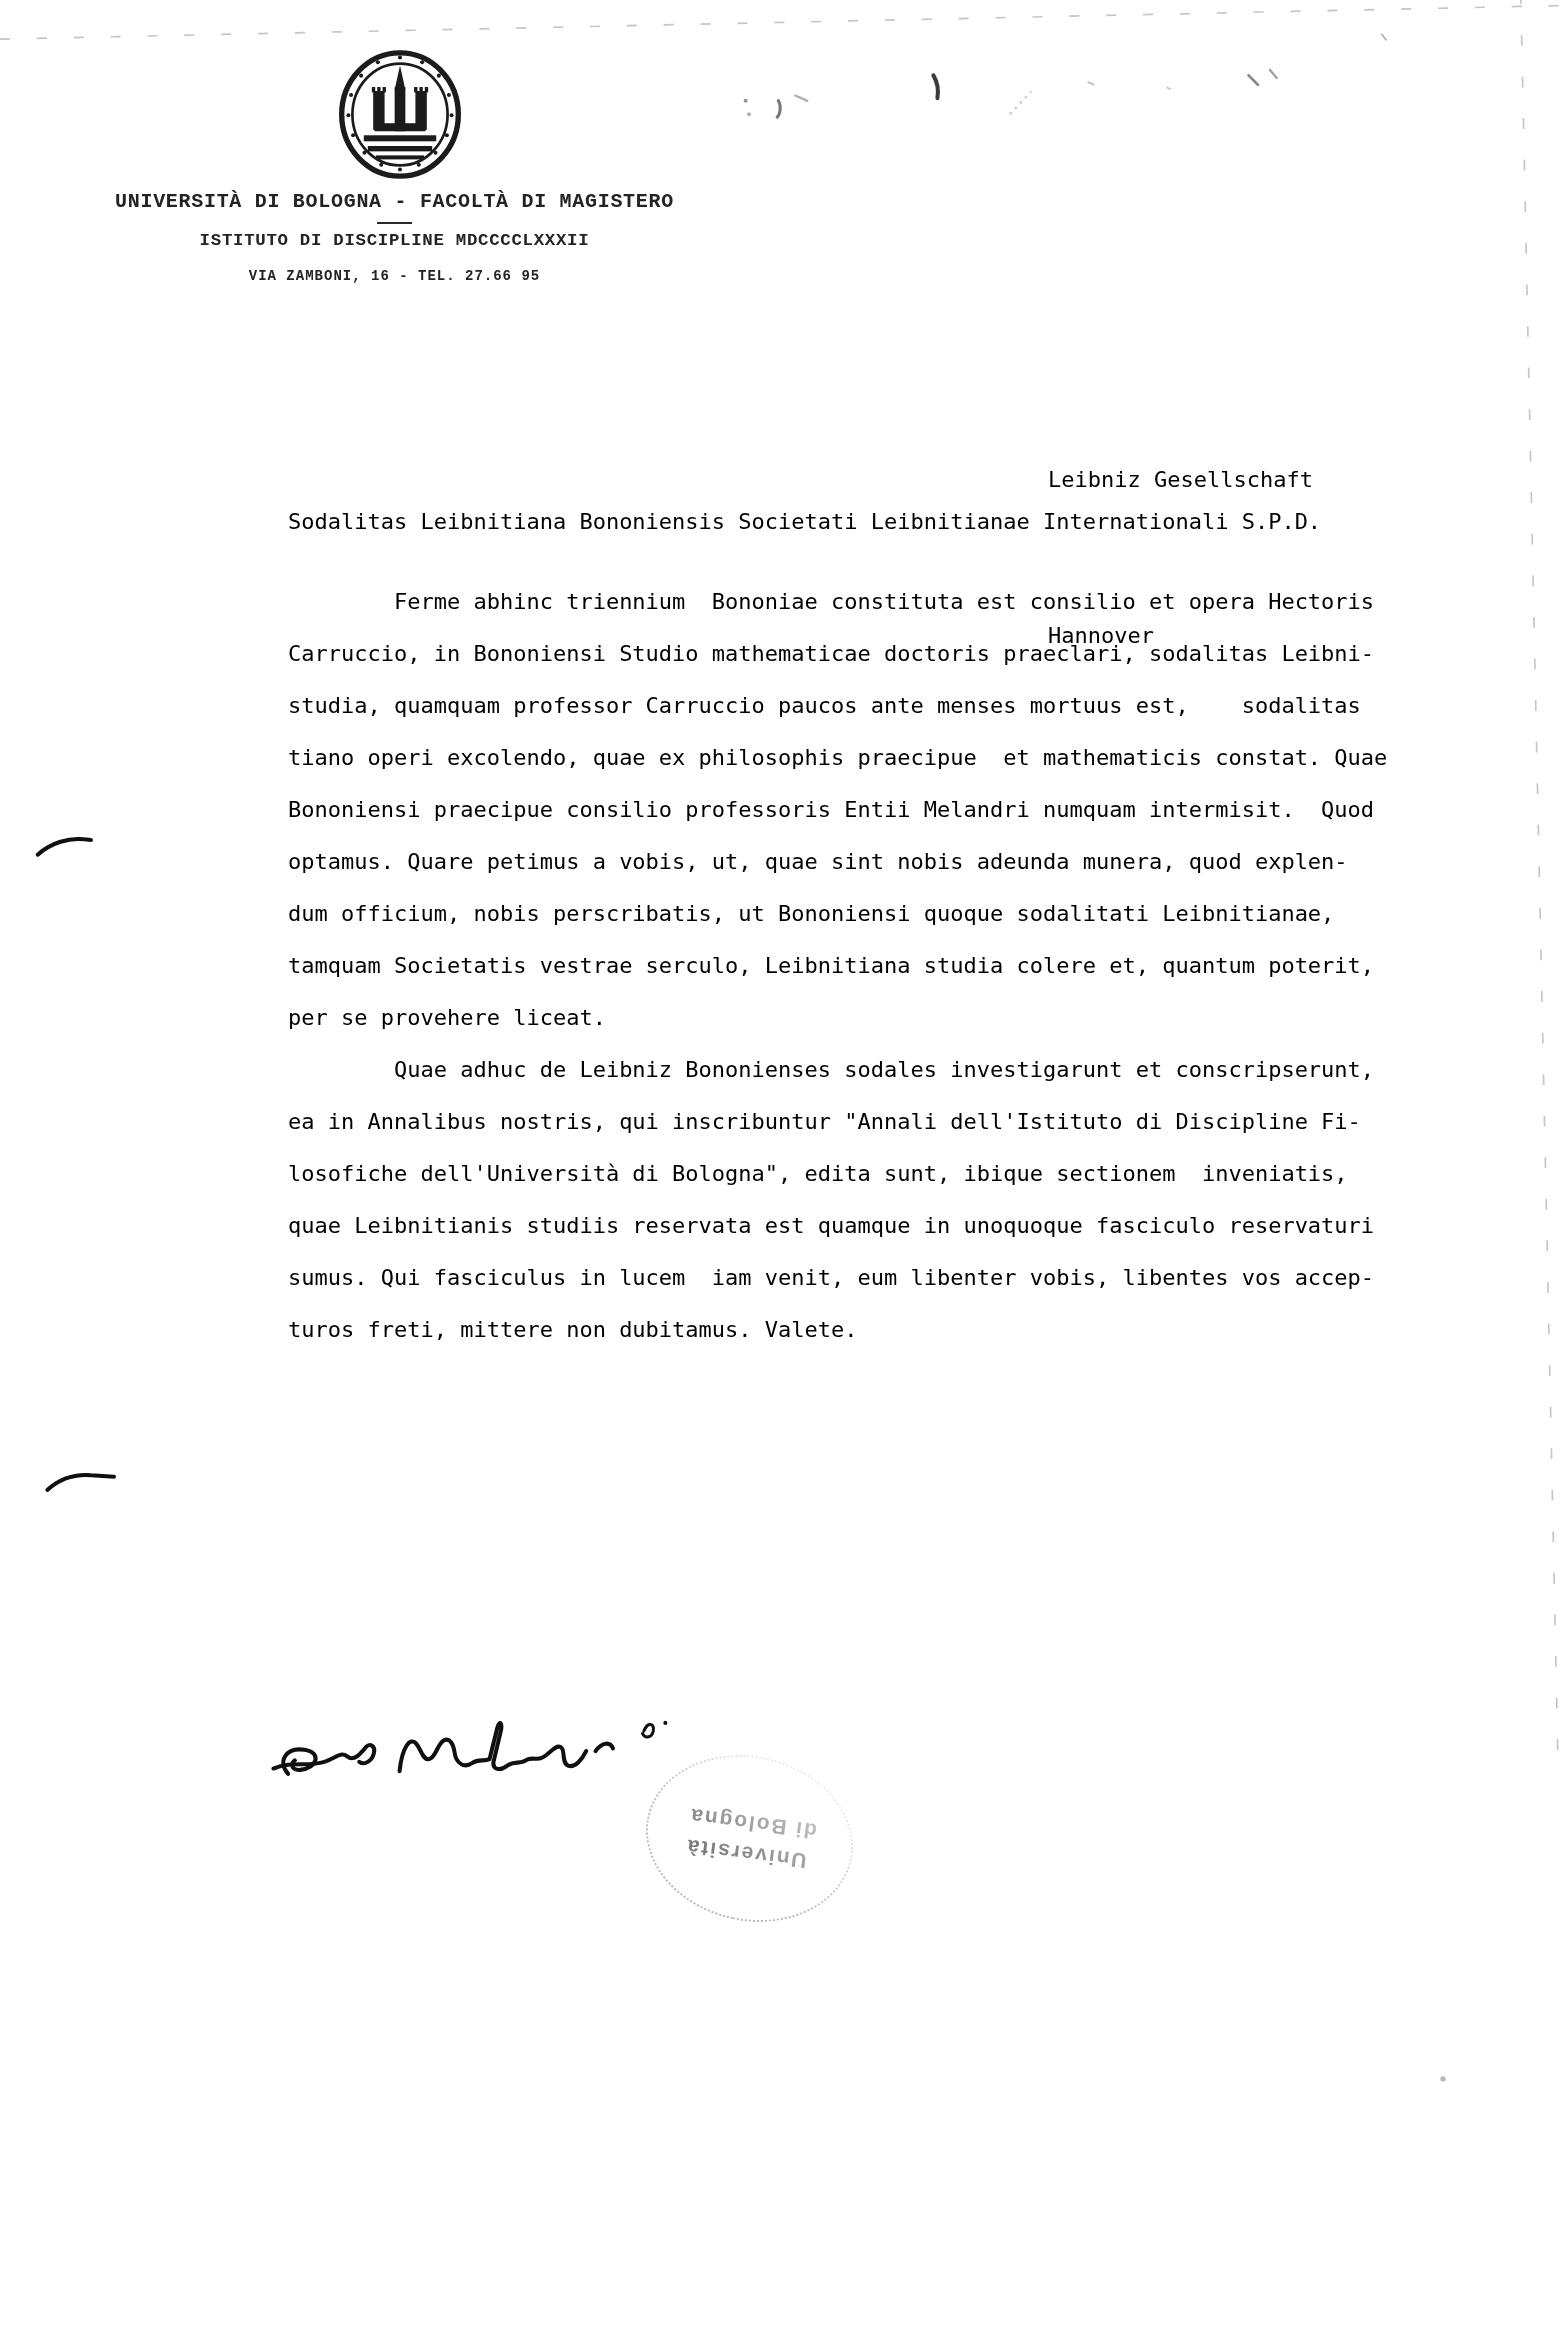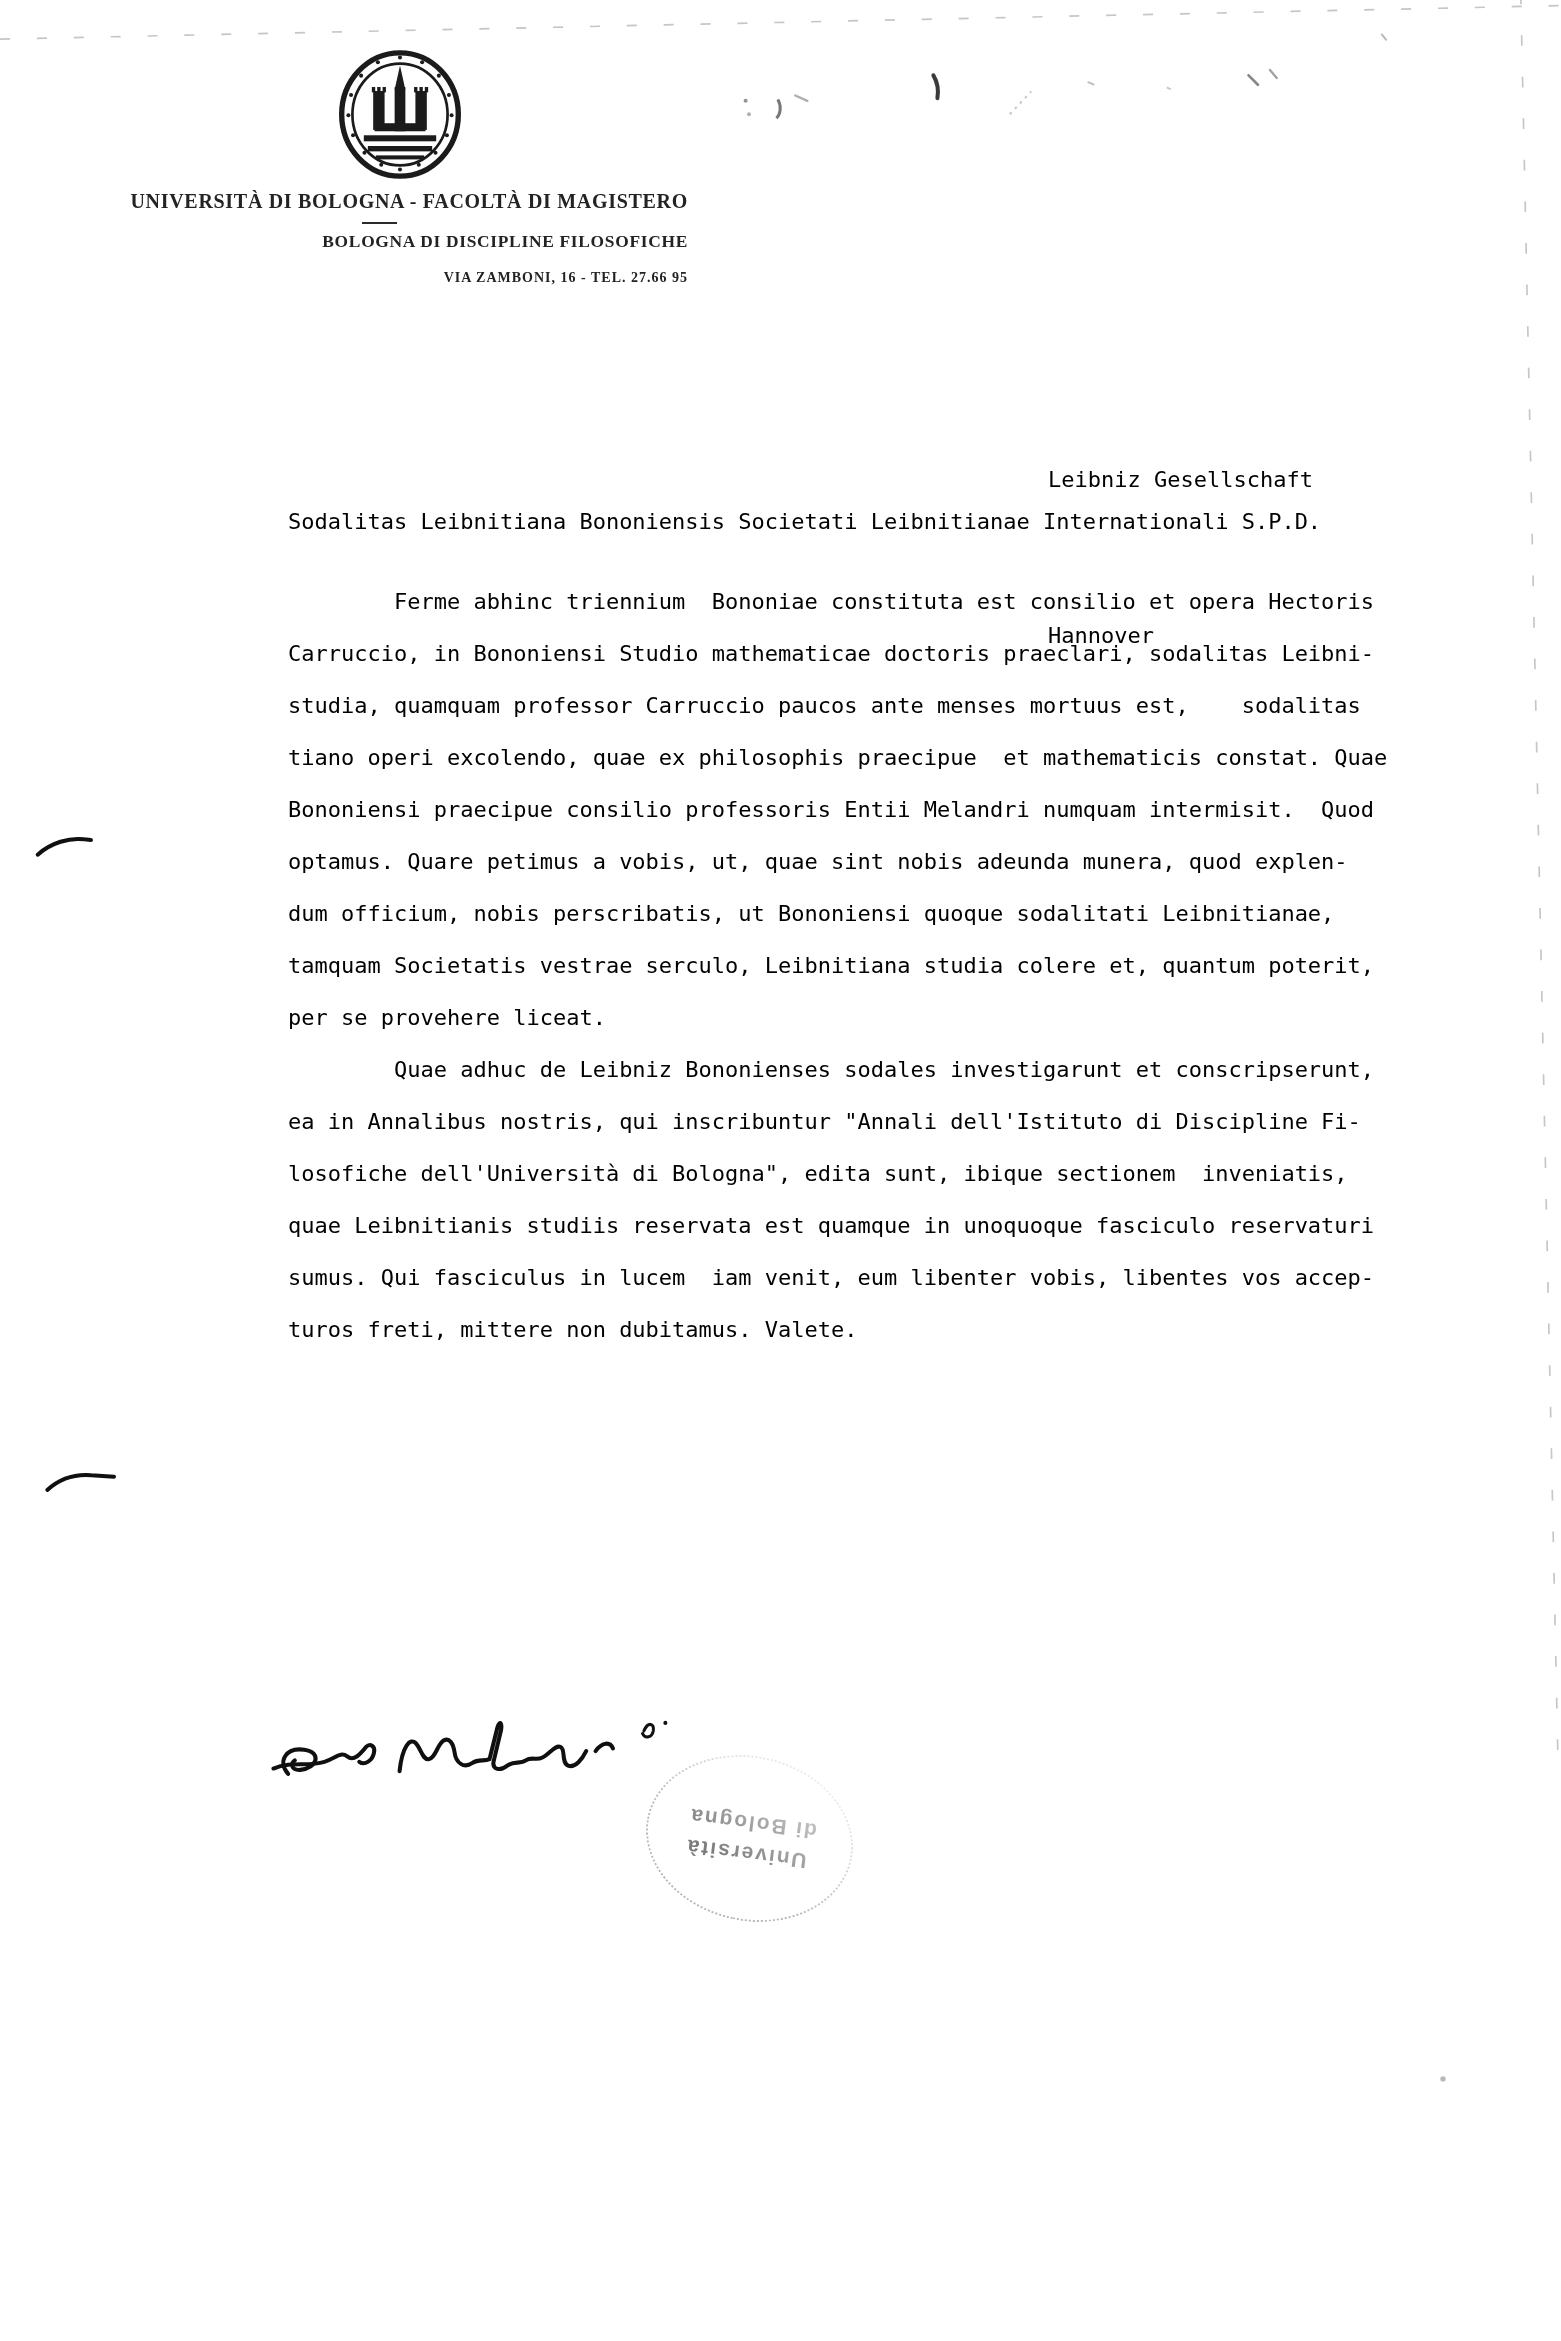--- a/index.html
+++ b/index.html
@@ -8,22 +8,22 @@
     width:1561px;height:2342px;
     background:#ffffff;
     overflow:hidden;
     font-family:"DejaVu Sans Mono", monospace;
     color:#141414;
   }
   
   .edge-svg{position:absolute;left:0;top:0;width:1561px;height:2342px;pointer-events:none;}
   
   .seal{position:absolute;left:337px;top:48px;width:126px;height:133px;}
-  .lh-block{position:absolute;left:71px;top:190px;width:617px;text-align:right;
-            font-family:Liberation Serif, serif;font-weight:bold;color:#232323;}
+  .lh-block{position:absolute;left:86px;top:190px;width:617px;text-align:center;
+            font-family:Liberation Mono, monospace;font-weight:bold;color:#232323;}
   .lh1{font-size:20px;letter-spacing:0.7px;white-space:nowrap;}
   .lh-divider{width:35px;height:0;border-top:2px solid #2a2a2a;margin:9.4px auto 6.7px auto;}
   .lh2{font-size:17.4px;letter-spacing:0.7px;white-space:nowrap;}
   .lh3{font-size:14px;letter-spacing:1px;margin-top:18px;white-space:nowrap;}
   
   .tw{font-family:"DejaVu Sans Mono", monospace;font-size:22px;color:#000000;}
   .recipient{position:absolute;left:1048px;top:350px;line-height:52px;white-space:pre;}
   .salutation{position:absolute;left:288px;top:496px;line-height:52px;white-space:pre;}
   .body-text{position:absolute;left:288px;top:576px;width:1180px;line-height:52px;}
   .body-text .tline{white-space:pre;}
@@ -113,21 +113,21 @@
 
       <rect x="40" y="130" width="108" height="9"></rect>
       <rect x="46" y="146" width="96" height="8"></rect>
       <rect x="58" y="160" width="72" height="6"></rect>
     </g>
   </svg>
 
   <div class="lh-block">
     <div class="lh1">UNIVERSITÀ DI BOLOGNA - FACOLTÀ DI MAGISTERO</div>
     <div class="lh-divider"></div>
-    <div class="lh2">BOLOGNA DI DISCIPLINE FILOSOFICHE</div>
+    <div class="lh2">ISTITUTO DI DISCIPLINE MDCCCCLXXXII</div>
     <div class="lh3">VIA ZAMBONI, 16 - TEL. 27.66 95</div>
   </div>
 
   <div class="recipient tw">
     <div>Leibniz Gesellschaft</div>
     <div>Hannover</div>
   </div>
 
   <div class="salutation tw">Sodalitas Leibnitiana Bononiensis Societati Leibnitianae Internationali S.P.D.</div>
 

